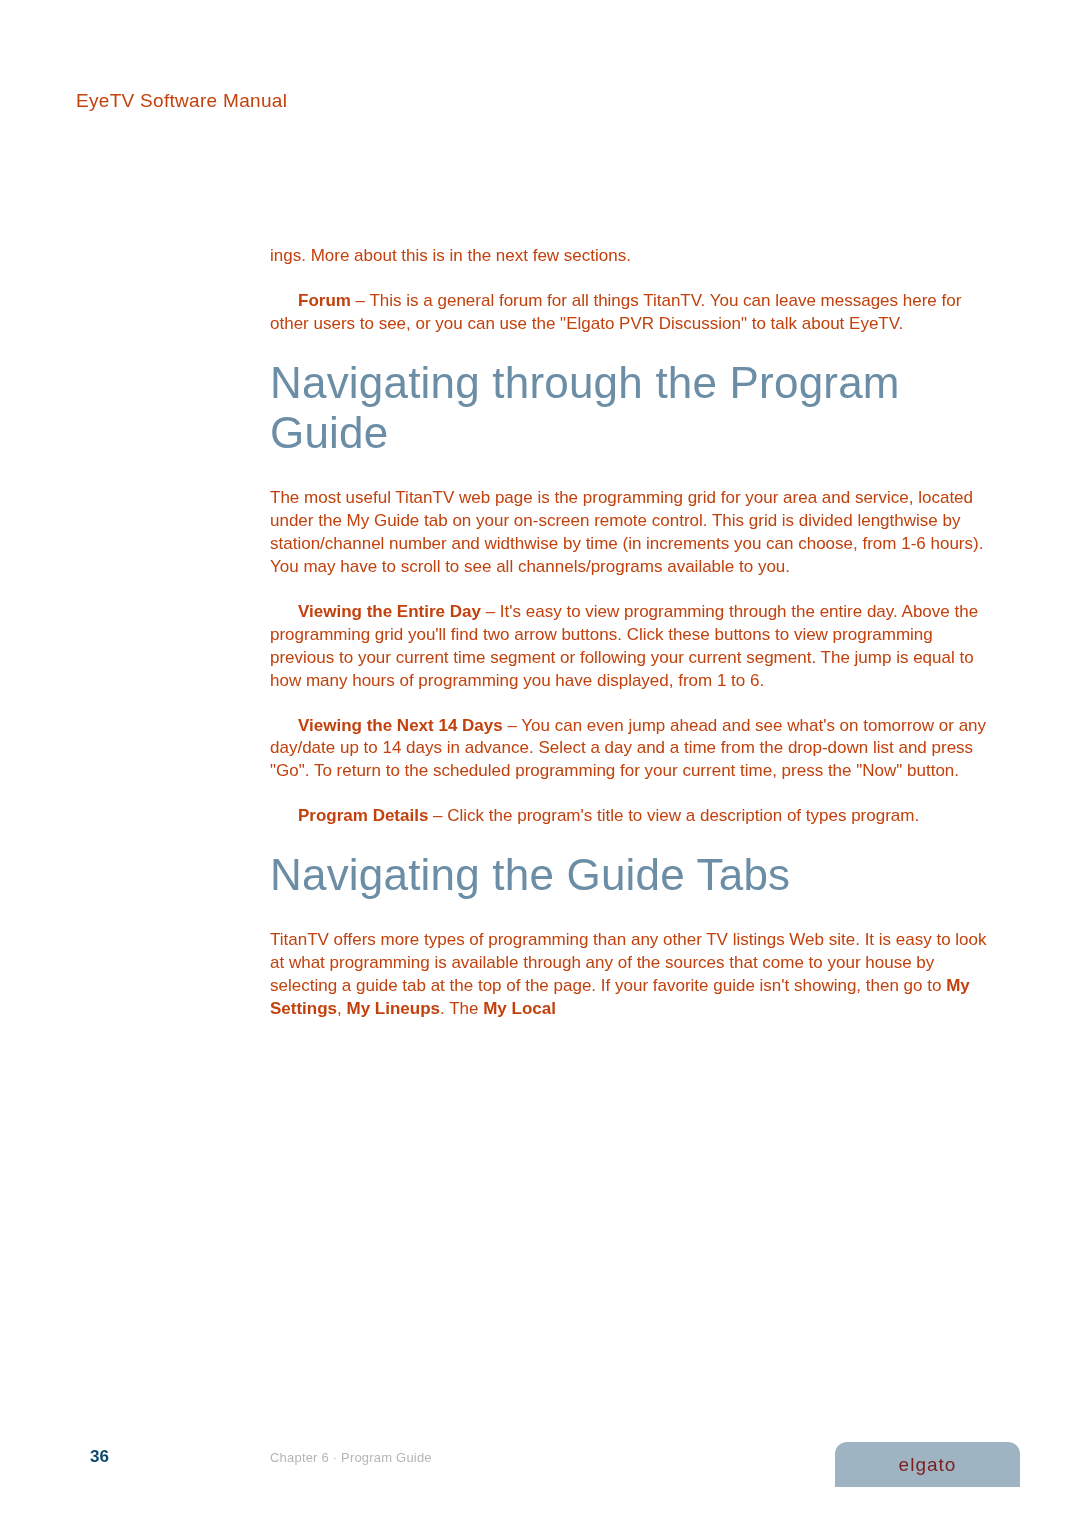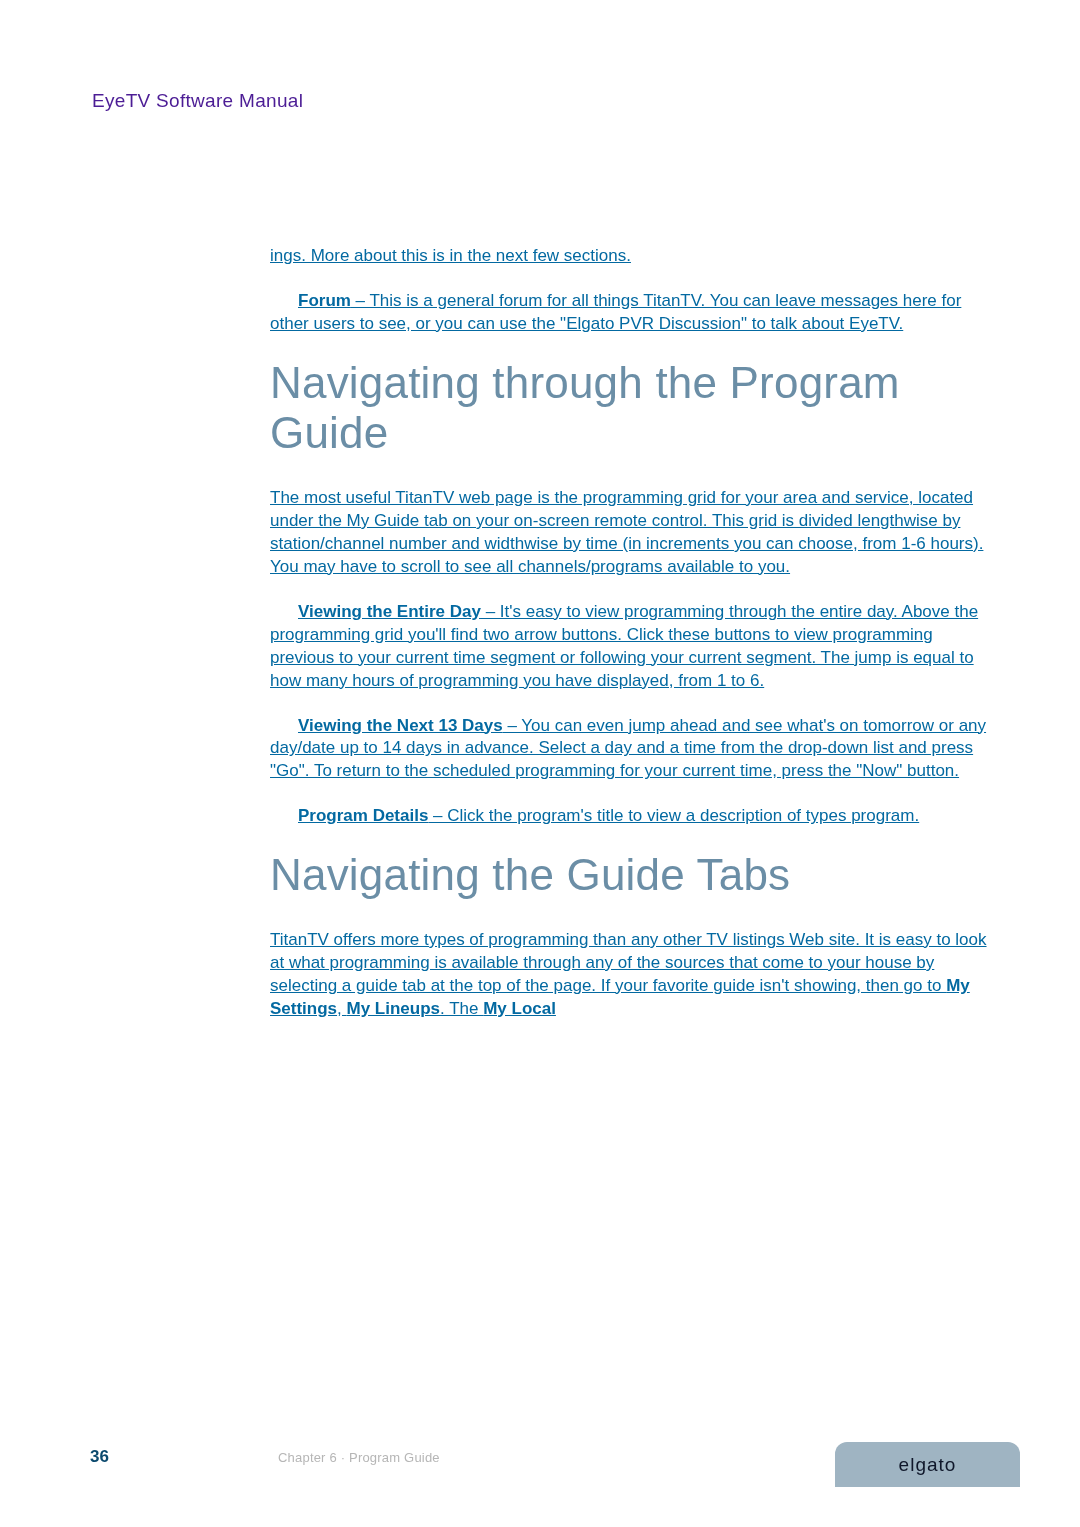--- a/index.html
+++ b/index.html
@@ -11,38 +11,37 @@
     width: 1080px;
     height: 1527px;
     background: #ffffff;
     font-family: "Helvetica Neue", Arial, sans-serif;
     position: relative;
     color: #333333;
   }
   .header-label {
     position: absolute;
     top: 90px;
-    left: 92px;
-    color: #4c1d95;
+    left: 76px;
+    color: #c2410c;
     font-size: 19px;
     font-weight: 400;
     letter-spacing: 0.3px;
   }
   .content {
     position: absolute;
     top: 245px;
     left: 270px;
     width: 720px;
   }
   .body-text {
     font-size: 17px;
     line-height: 1.35;
-    color: #0369a1;
+    color: #c2410c;
     margin-bottom: 22px;
-    text-decoration: underline;
   }
   .body-text .bold {
     font-weight: 700;
   }
   .body-text-indent {
     text-indent: 28px;
   }
   .h1 {
     color: #6b8ea6;
     font-size: 44px;
@@ -62,39 +61,39 @@
   .page-num {
     font-size: 17px;
     color: #0c4a6e;
     font-weight: 600;
     position: absolute;
     left: 0;
     bottom: 0;
   }
   .chapter-footer {
     position: absolute;
-    left: 188px;
+    left: 180px;
     bottom: 2px;
     font-size: 13px;
     color: #b6b6b6;
     letter-spacing: 0.2px;
   }
   .brand-tab {
     position: absolute;
     right: -30px;
     bottom: -20px;
     width: 185px;
     height: 45px;
     background: #9fb4c2;
     border-top-left-radius: 12px;
     border-top-right-radius: 12px;
     display: flex;
     align-items: center;
     justify-content: center;
-    color: #0f172a;
+    color: #7f1d1d;
     font-size: 19px;
     letter-spacing: 1px;
     font-weight: 400;
   }
 </style>
 </head>
 <body>
 
 <div class="header-label">EyeTV Software Manual</div>
 
@@ -109,21 +108,21 @@
 
   <h1 class="h1">Navigating through the Program Guide</h1>
 
   <p class="body-text">The most useful TitanTV web page is the programming grid for your area and service, located under the My Guide tab on your on-screen remote control. This grid is divided lengthwise by station/channel number and widthwise by time (in increments you can choose, from 1-6 hours). You may have to scroll to see all channels/programs available to you.</p>
 
   <p class="body-text body-text-indent">
     <span class="bold">Viewing the Entire Day</span><span> – It's easy to view programming through the entire day. Above the programming grid you'll find two arrow buttons. Click these buttons to view programming previous to your current time segment or following your current segment. The jump is equal to how many hours of programming you have displayed, from 1 to 6.</span>
   </p>
 
   <p class="body-text body-text-indent">
-    <span class="bold">Viewing the Next 13 Days</span><span> – You can even jump ahead and see what's on tomorrow or any day/date up to 14 days in advance. Select a day and a time from the drop-down list and press "Go". To return to the scheduled programming for your current time, press the "Now" button.</span>
+    <span class="bold">Viewing the Next 14 Days</span><span> – You can even jump ahead and see what's on tomorrow or any day/date up to 14 days in advance. Select a day and a time from the drop-down list and press "Go". To return to the scheduled programming for your current time, press the "Now" button.</span>
   </p>
 
   <p class="body-text body-text-indent">
     <span class="bold">Program Details</span><span> – Click the program's title to view a description of types program.</span>
   </p>
 
   <h1 class="h1">Navigating the Guide Tabs</h1>
 
   <p class="body-text">
     <span>TitanTV offers more types of programming than any other TV listings Web site. It is easy to look at what programming is available through any of the sources that come to your house by selecting a guide tab at the top of the page.  If your favorite guide isn't showing, then go to </span><span class="bold">My Settings</span><span>, </span><span class="bold">My Lineups</span><span>.  The </span><span class="bold">My Local</span>

